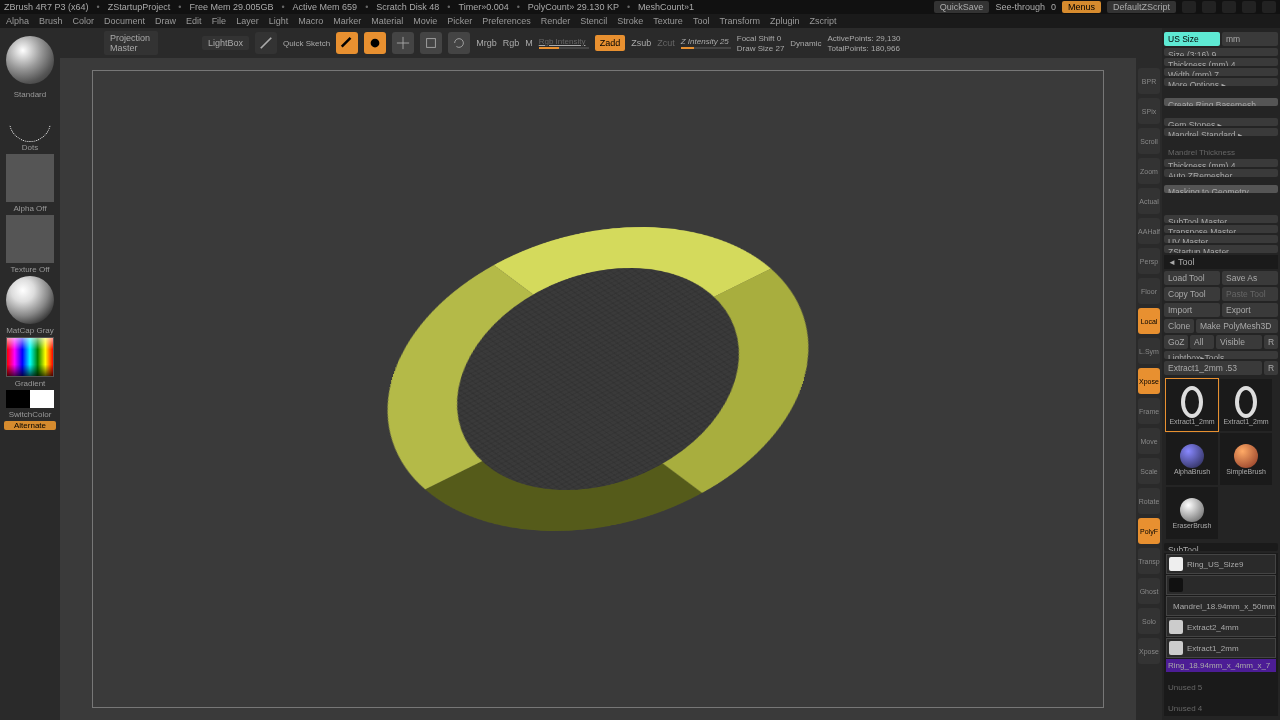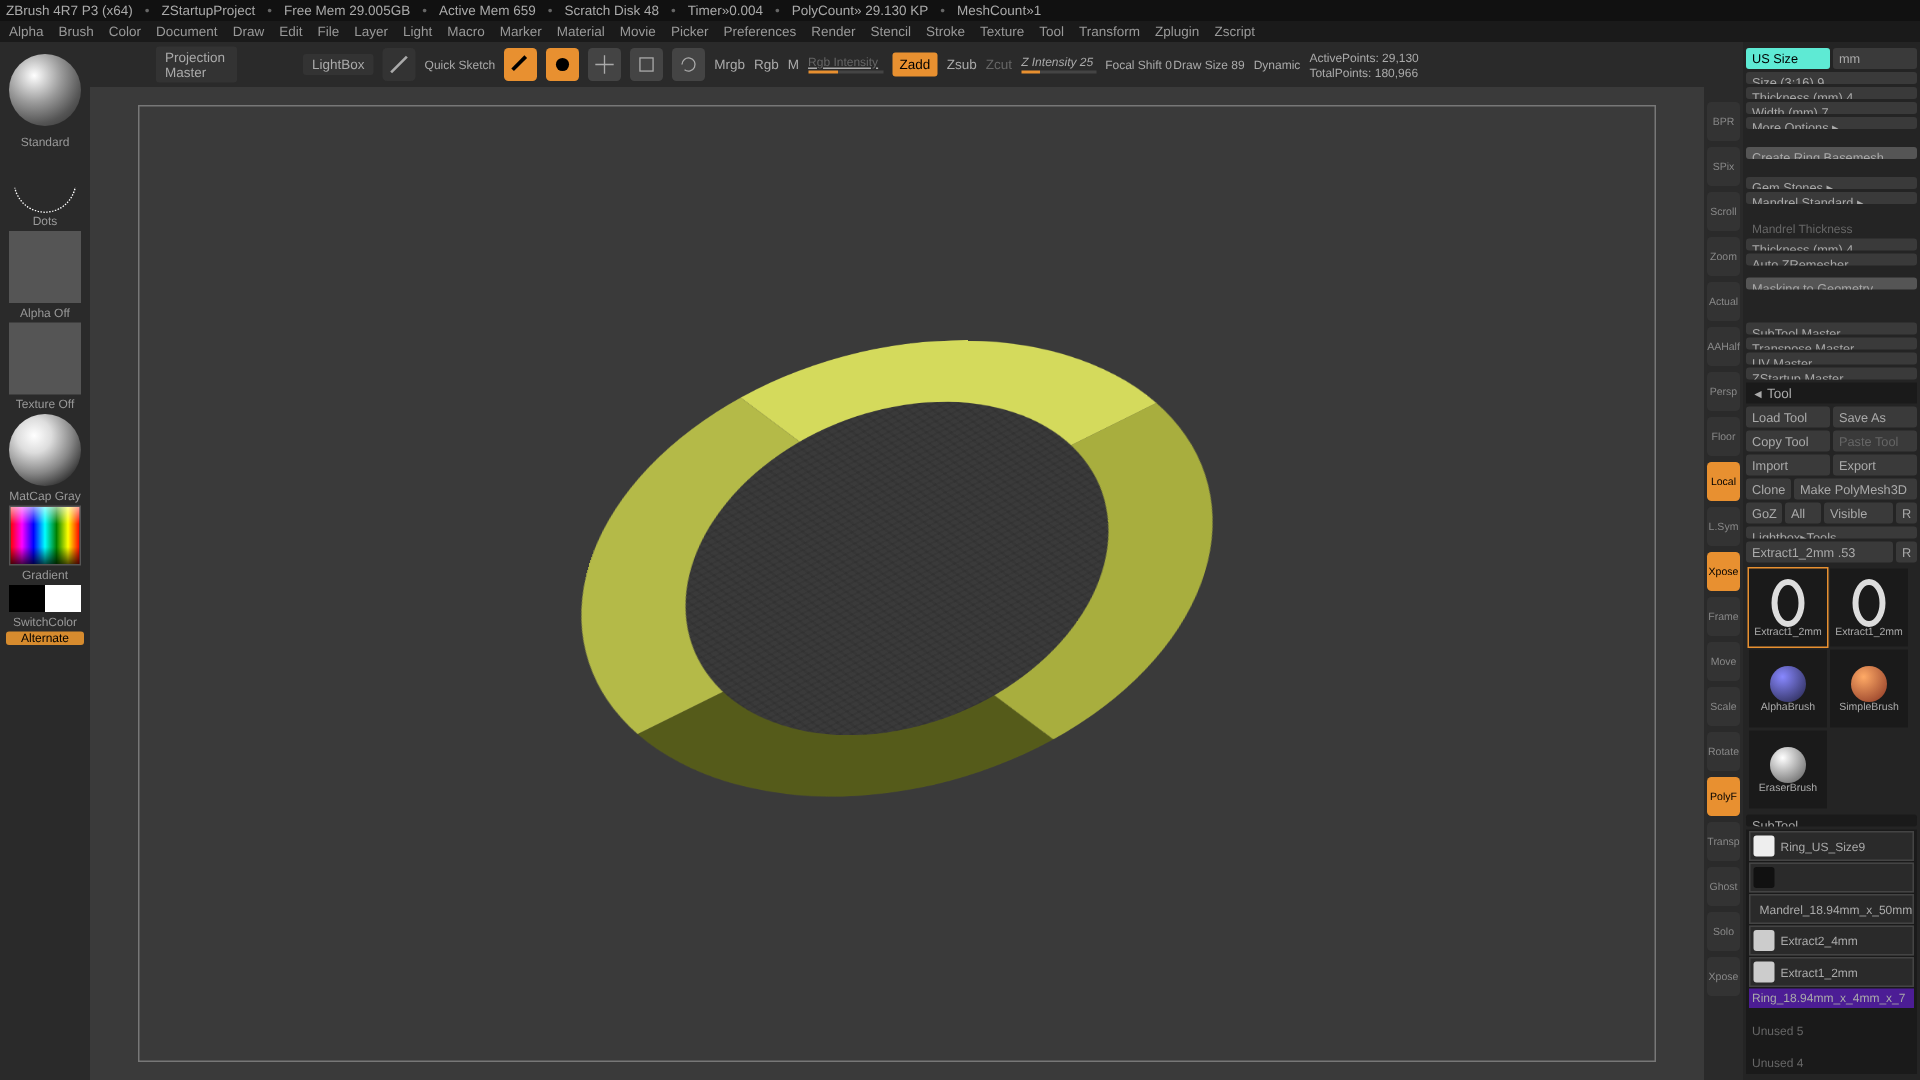--- a/index.html
+++ b/index.html
@@ -68,20 +68,32 @@
     <span class="sep">•</span>
   <span>Active Mem 659</span>
     <span class="sep">•</span>
   <span>Scratch Disk 48</span>
     <span class="sep">•</span>
   <span>Timer»0.004</span>
     <span class="sep">•</span>
   <span>PolyCount» 29.130 KP</span>
     <span class="sep">•</span>
   <span>MeshCount»1</span>
+  <div class="right">
+    <span class="btn-dark">QuickSave</span>
+    <span>See-through</span>
+    <span>0</span>
+    <span class="btn-orange">Menus</span>
+    <span class="btn-dark">DefaultZScript</span>
+    <div class="win-icon"></div>
+    <div class="win-icon"></div>
+    <div class="win-icon"></div>
+    <div class="win-icon"></div>
+    <div class="win-icon"></div>
+  </div>
 </div>
 
 <div class="menubar">
   <span>Alpha</span>
   <span>Brush</span>
   <span>Color</span>
   <span>Document</span>
   <span>Draw</span>
   <span>Edit</span>
   <span>File</span>
@@ -167,23 +179,23 @@
         <span style="color:#666;font-size:8px">Rgb Intensity</span>
         <div class="slidebar"></div>
       </div>
       <span class="ts-orange">Zadd</span>
       <span>Zsub</span>
       <span style="color:#666">Zcut</span>
       <div style="display:flex;flex-direction:column;gap:1px;font-style:italic;">
         <span style="font-size:8px">Z Intensity 25</span>
         <div class="slidebar" style="background:linear-gradient(to right,#e89030 25%,#444 25%)"></div>
       </div>
-      <div style="display:flex;flex-direction:row;gap:1px;">
+      <div style="display:flex;flex-direction:column;gap:1px;">
         <span style="font-size:8px">Focal Shift 0</span>
-        <span style="font-size:8px">Draw Size 89</span>
+        <span style="font-size:8px">Draw Size 27</span>
       </div>
       <span style="font-size:8px">Dynamic</span>
       <div style="display:flex;flex-direction:column;gap:1px;">
         <span style="font-size:8px">ActivePoints: 29,130</span>
         <span style="font-size:8px">TotalPoints: 180,966</span>
       </div>
     </div>
     <div class="canvas">
       <div class="viewport"></div>
       <div class="ring">

